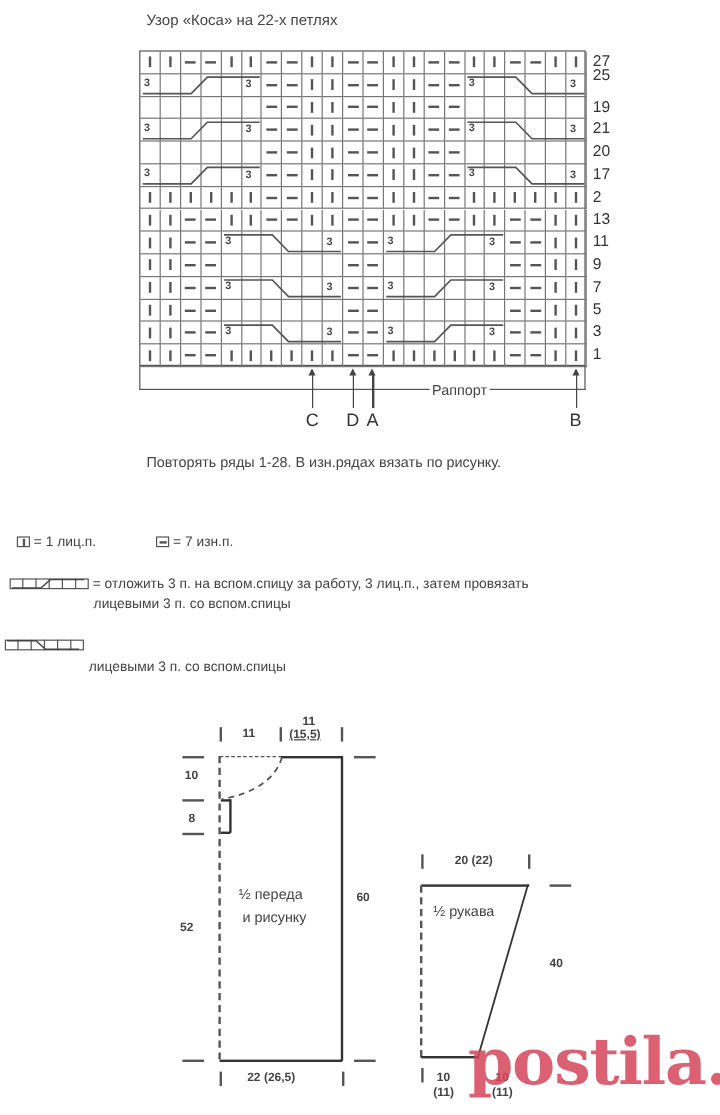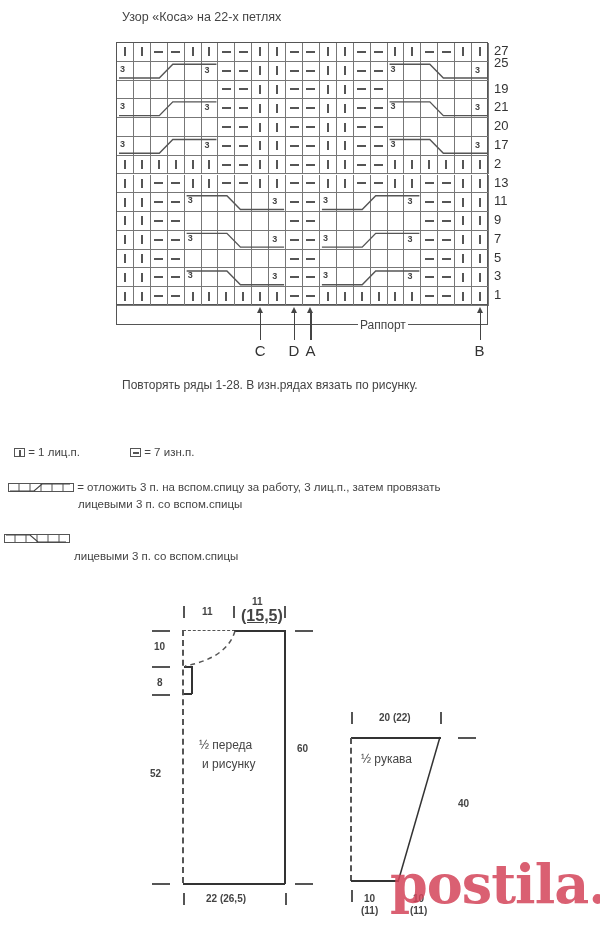--- a/index.html
+++ b/index.html
@@ -473,21 +473,21 @@
 </div>
 <div class="abs legend-row" style="left:74px; top:548px;">лицевыми 3 п. со вспом.спицы</div>
 
 <div>
 
   <div class="tick" style="left:183px;top:606px;width:1.5px;height:12px;"></div>
   <div class="tick" style="left:233px;top:606px;width:1.5px;height:12px;"></div>
   <div class="tick" style="left:284px;top:606px;width:1.5px;height:12px;"></div>
   <div class="abs schem-text" style="left:202px;top:606px;font-size:10px;font-weight:bold;">11</div>
   <div class="abs schem-text" style="left:252px;top:596px;font-size:10px;font-weight:bold;">11</div>
-  <div class="abs schem-text" style="left:241px;top:607px;font-size:16px;font-weight:bold;text-decoration:underline;">(15,5)</div>
+  <div class="abs schem-text" style="left:241px;top:607px;font-size:10px;font-weight:bold;text-decoration:underline;">(15,5)</div>
 
   <div class="tick" style="left:152px;top:630px;width:18px;height:1.5px;"></div>
   <div class="tick" style="left:295px;top:630px;width:18px;height:1.5px;"></div>
   <div class="tick" style="left:152px;top:666px;width:18px;height:1.5px;"></div>
   <div class="tick" style="left:152px;top:694px;width:18px;height:1.5px;"></div>
   <div class="tick" style="left:152px;top:883px;width:18px;height:1.5px;"></div>
   <div class="tick" style="left:295px;top:883px;width:18px;height:1.5px;"></div>
 
   <div class="dash-h" style="left:183px;top:630px;width:52px;"></div>
 

